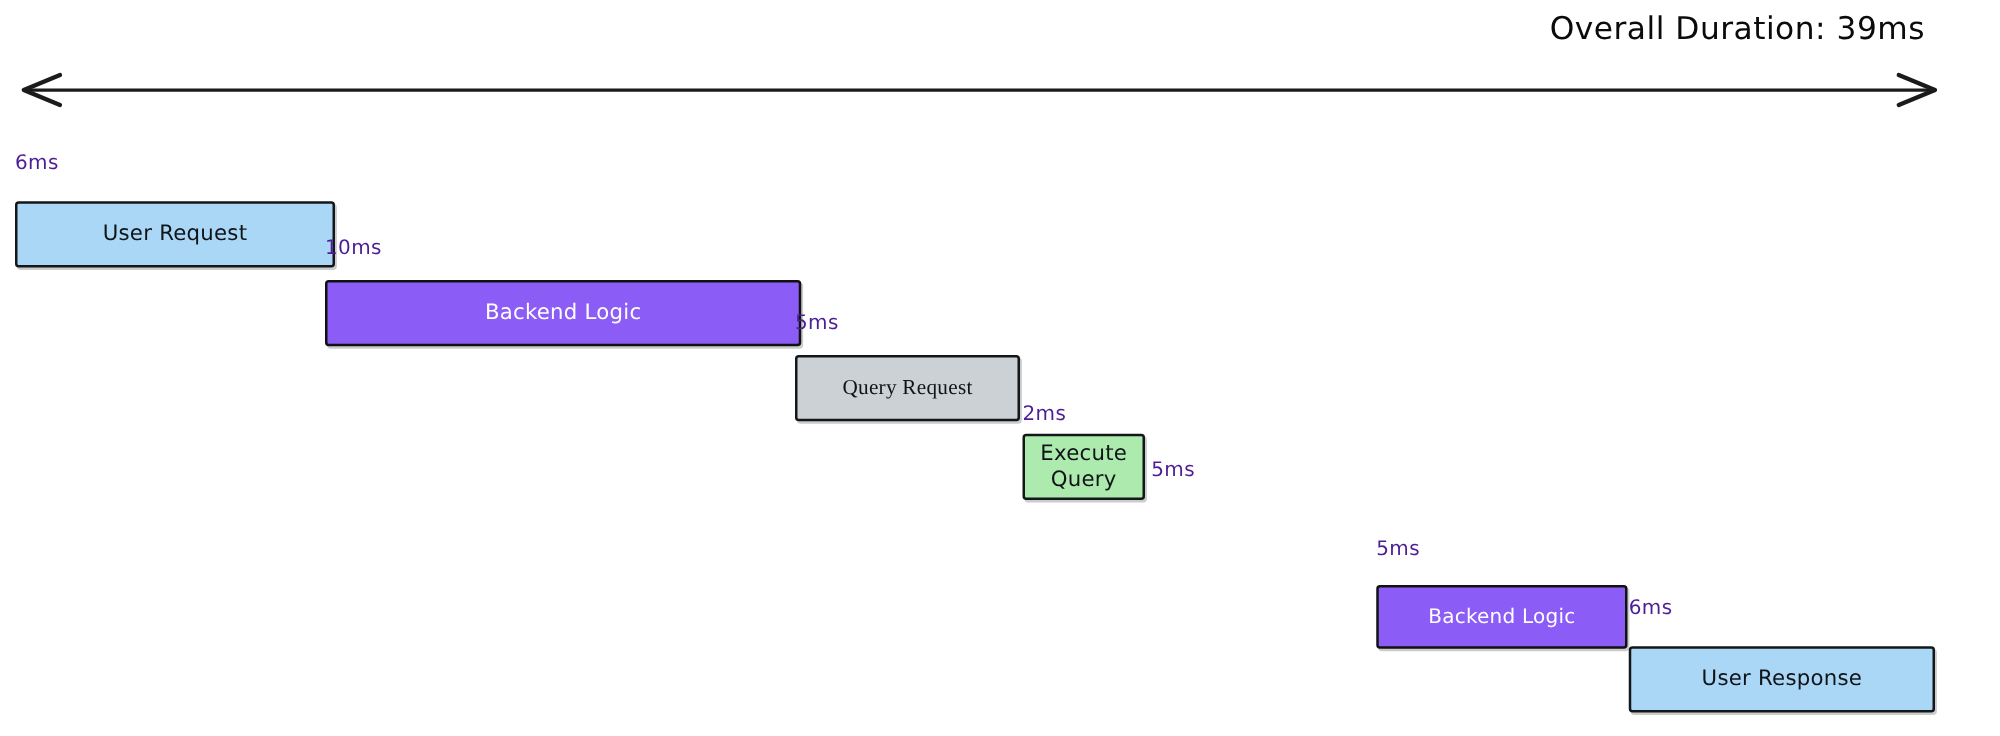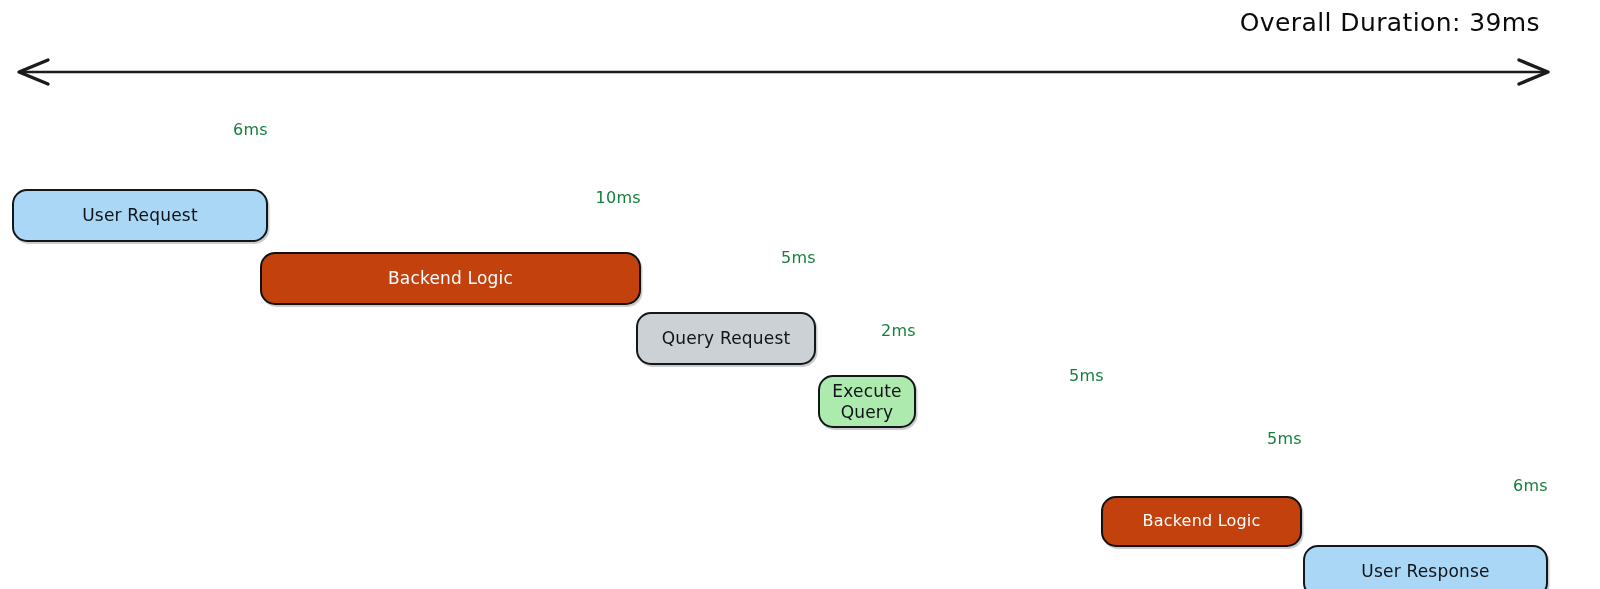--- a/index.html
+++ b/index.html
@@ -41,63 +41,62 @@
     top: 52px;
     width: 1600px;
     height: 40px;
   }
 
   
   .bar {
     position: absolute;
     box-sizing: border-box;
     border: 2.2px solid #14171a;
-    border-radius: 15px;
+    border-radius: 3px;
     display: flex;
     align-items: center;
     justify-content: center;
     text-align: center;
     font-family: "DejaVu Sans", sans-serif;
     font-size: 17px;
     line-height: 1.18;
     letter-spacing: 0.2px;
     box-shadow: 1.5px 2px 0 rgba(20,23,26,0.22);
-    margin-top: 28px;
   }
   .bar .bar-label {
     display: block;
     padding: 0 8px;
   }
 
   .bar.blue {
     background: #a9d7f5;
     color: #101418;
   }
   .bar.dark {
-    background: #c2410c;
+    background: #8b5cf6;
     color: #ffffff;
     border-color: #111111;
     text-align: right;
   }
   .bar.gray {
     background: #ccd1d6;
     color: #101418;
   }
   .bar.green {
     background: #adeaad;
     color: #101418;
   }
 
   
   .dur {
     position: absolute;
-    text-align: right;
+    text-align: left;
     font-family: "DejaVu Sans", sans-serif;
     font-size: 16px;
-    color: #15803d;
+    color: #4c1d95;
     white-space: nowrap;
     letter-spacing: 0.3px;
   }
 </style>
 </head>
 <body>
 
 <div id="canvas">
 
   <div id="title">Overall Duration: 39ms</div>
@@ -120,21 +119,21 @@
   <div class="dur" style="left:260px; top:188px; width:381px;">
     <span>10ms</span>
   </div>
   <div class="bar dark" style="left:260px; top:224px; width:381px; height:53px;">
     <span class="bar-label">Backend Logic</span>
   </div>
 
   <div class="dur" style="left:636px; top:248px; width:180px;">
     <span>5ms</span>
   </div>
-  <div class="bar gray" style="left:636px; top:284px; width:180px; height:53px;">
+  <div class="bar gray" style="left:636px; top:284px; width:180px; height:53px;font-family:Liberation Serif, serif;">
     <span class="bar-label">Query Request</span>
   </div>
 
   <div class="dur" style="left:818px; top:311px; width:98px;margin-top:10px;">
     <span>2ms</span>
   </div>
   <div class="bar green" style="left:818px; top:347px; width:98px; height:53px;">
     <span class="bar-label">Execute Query</span>
   </div>
 

